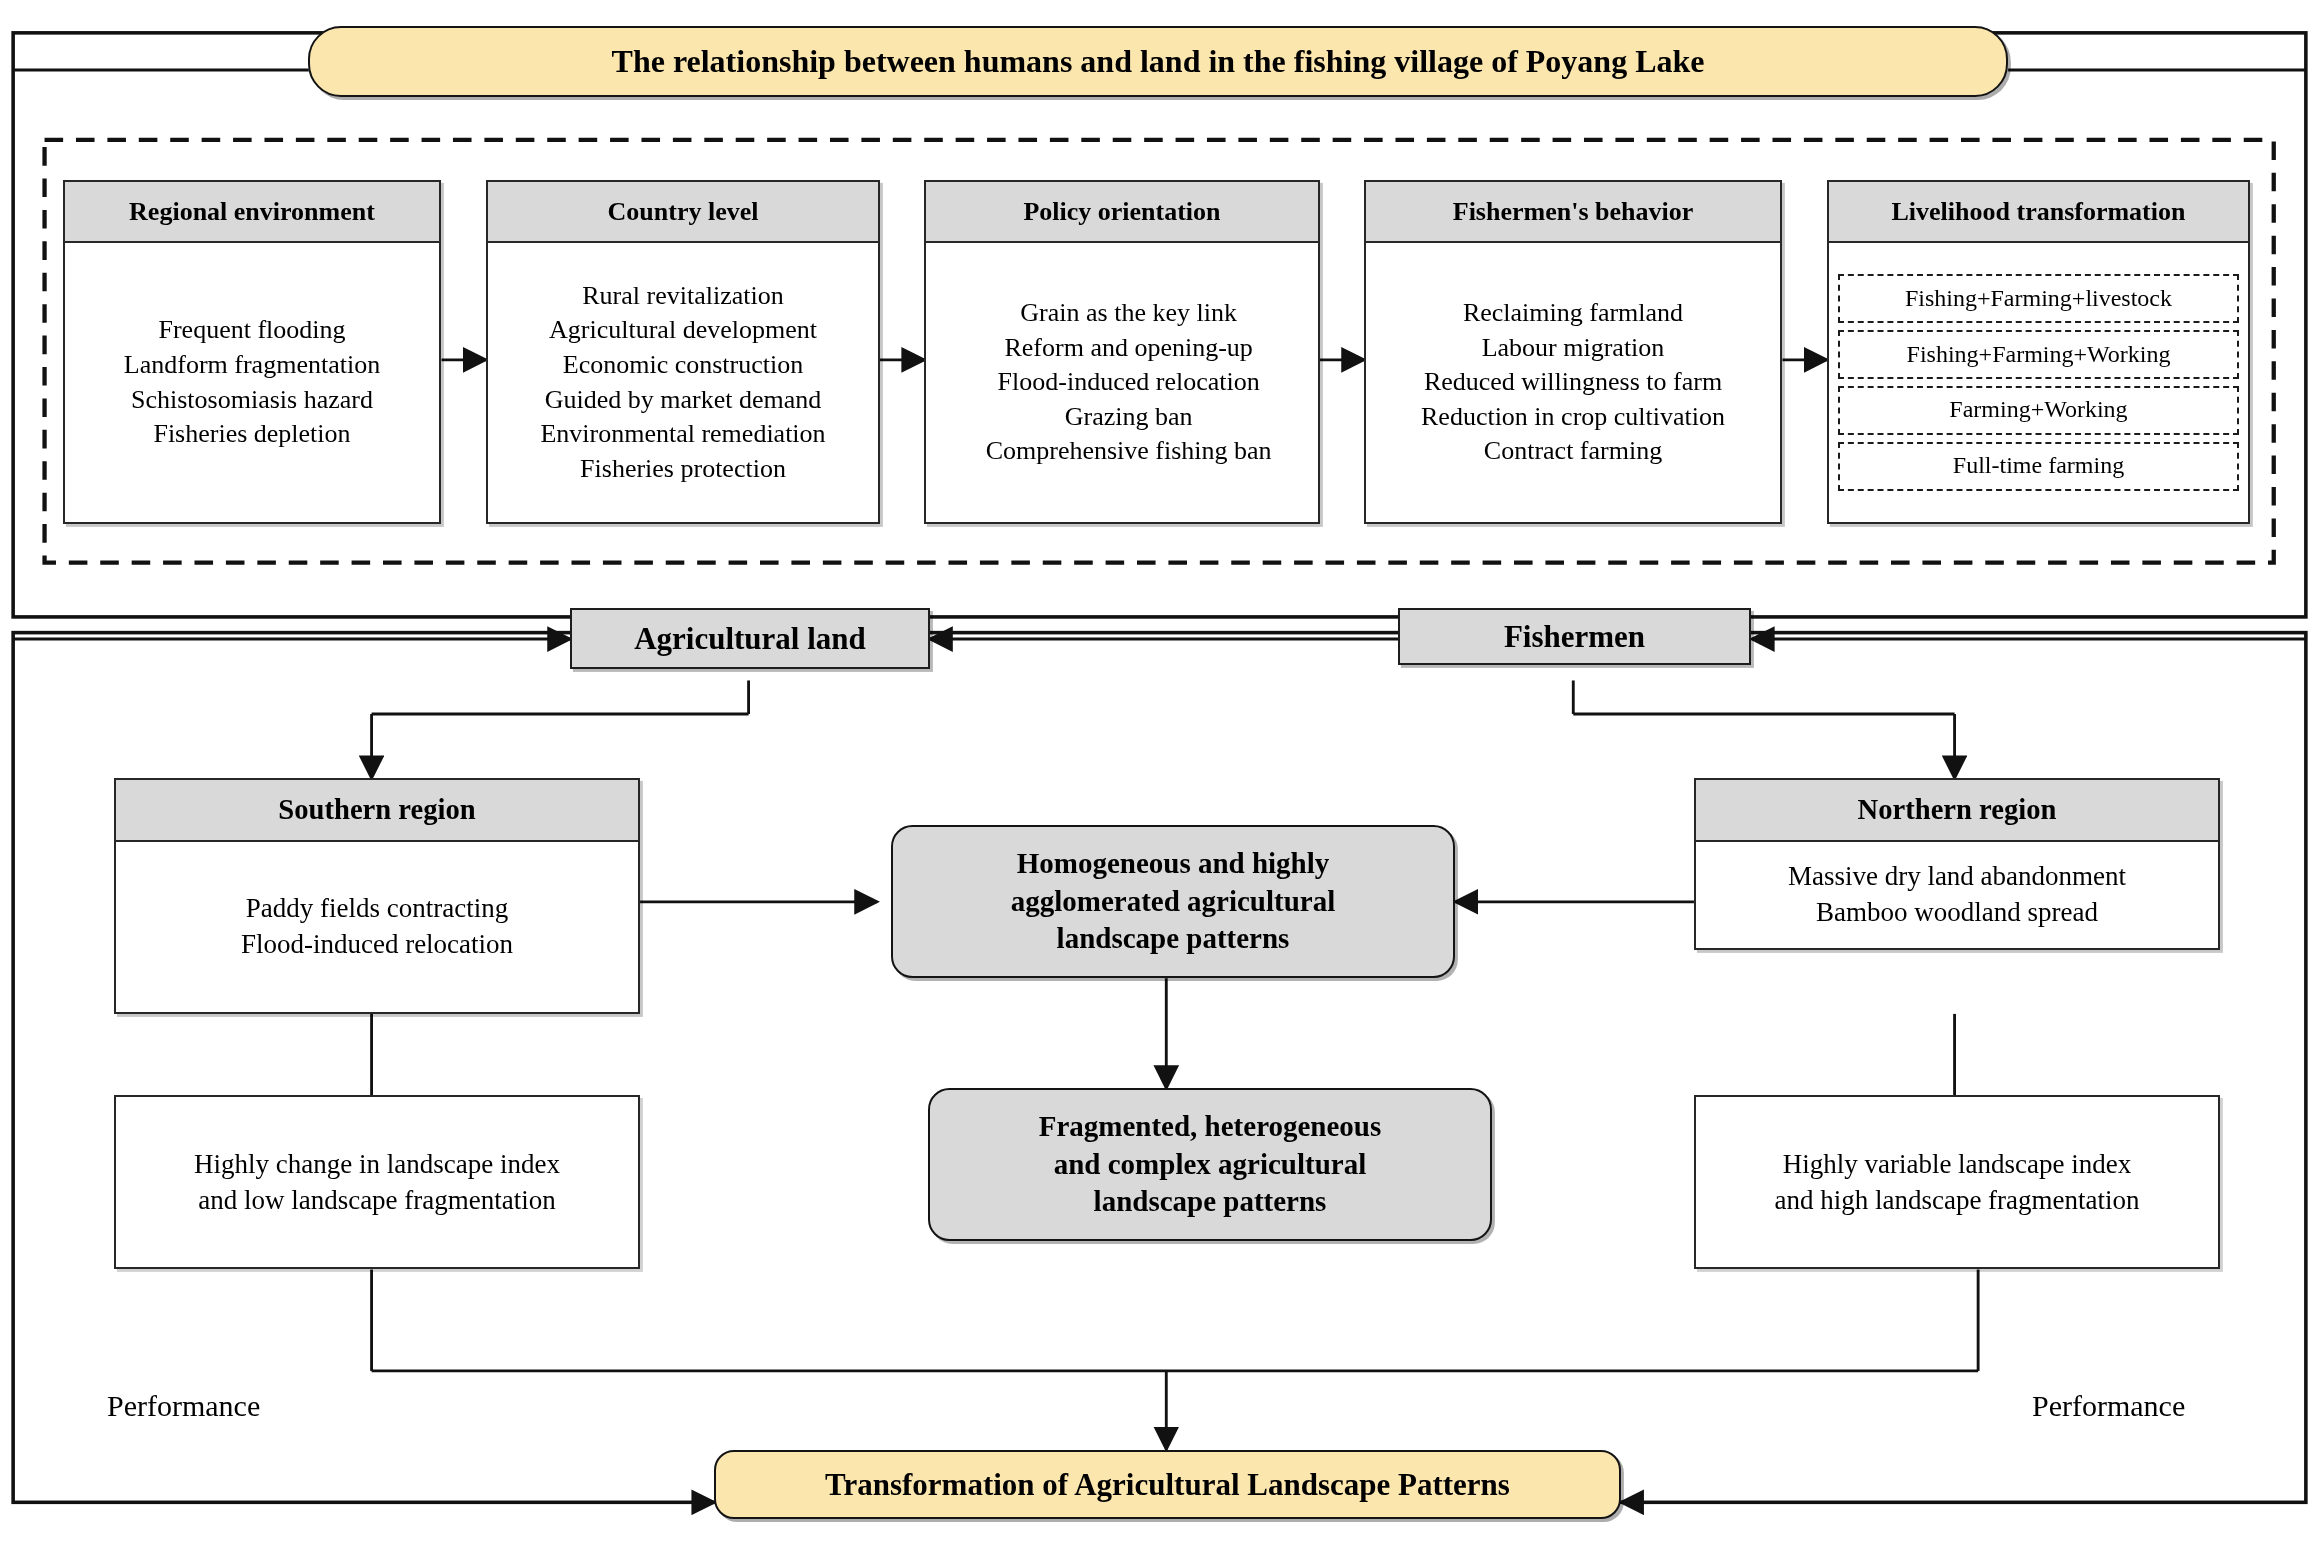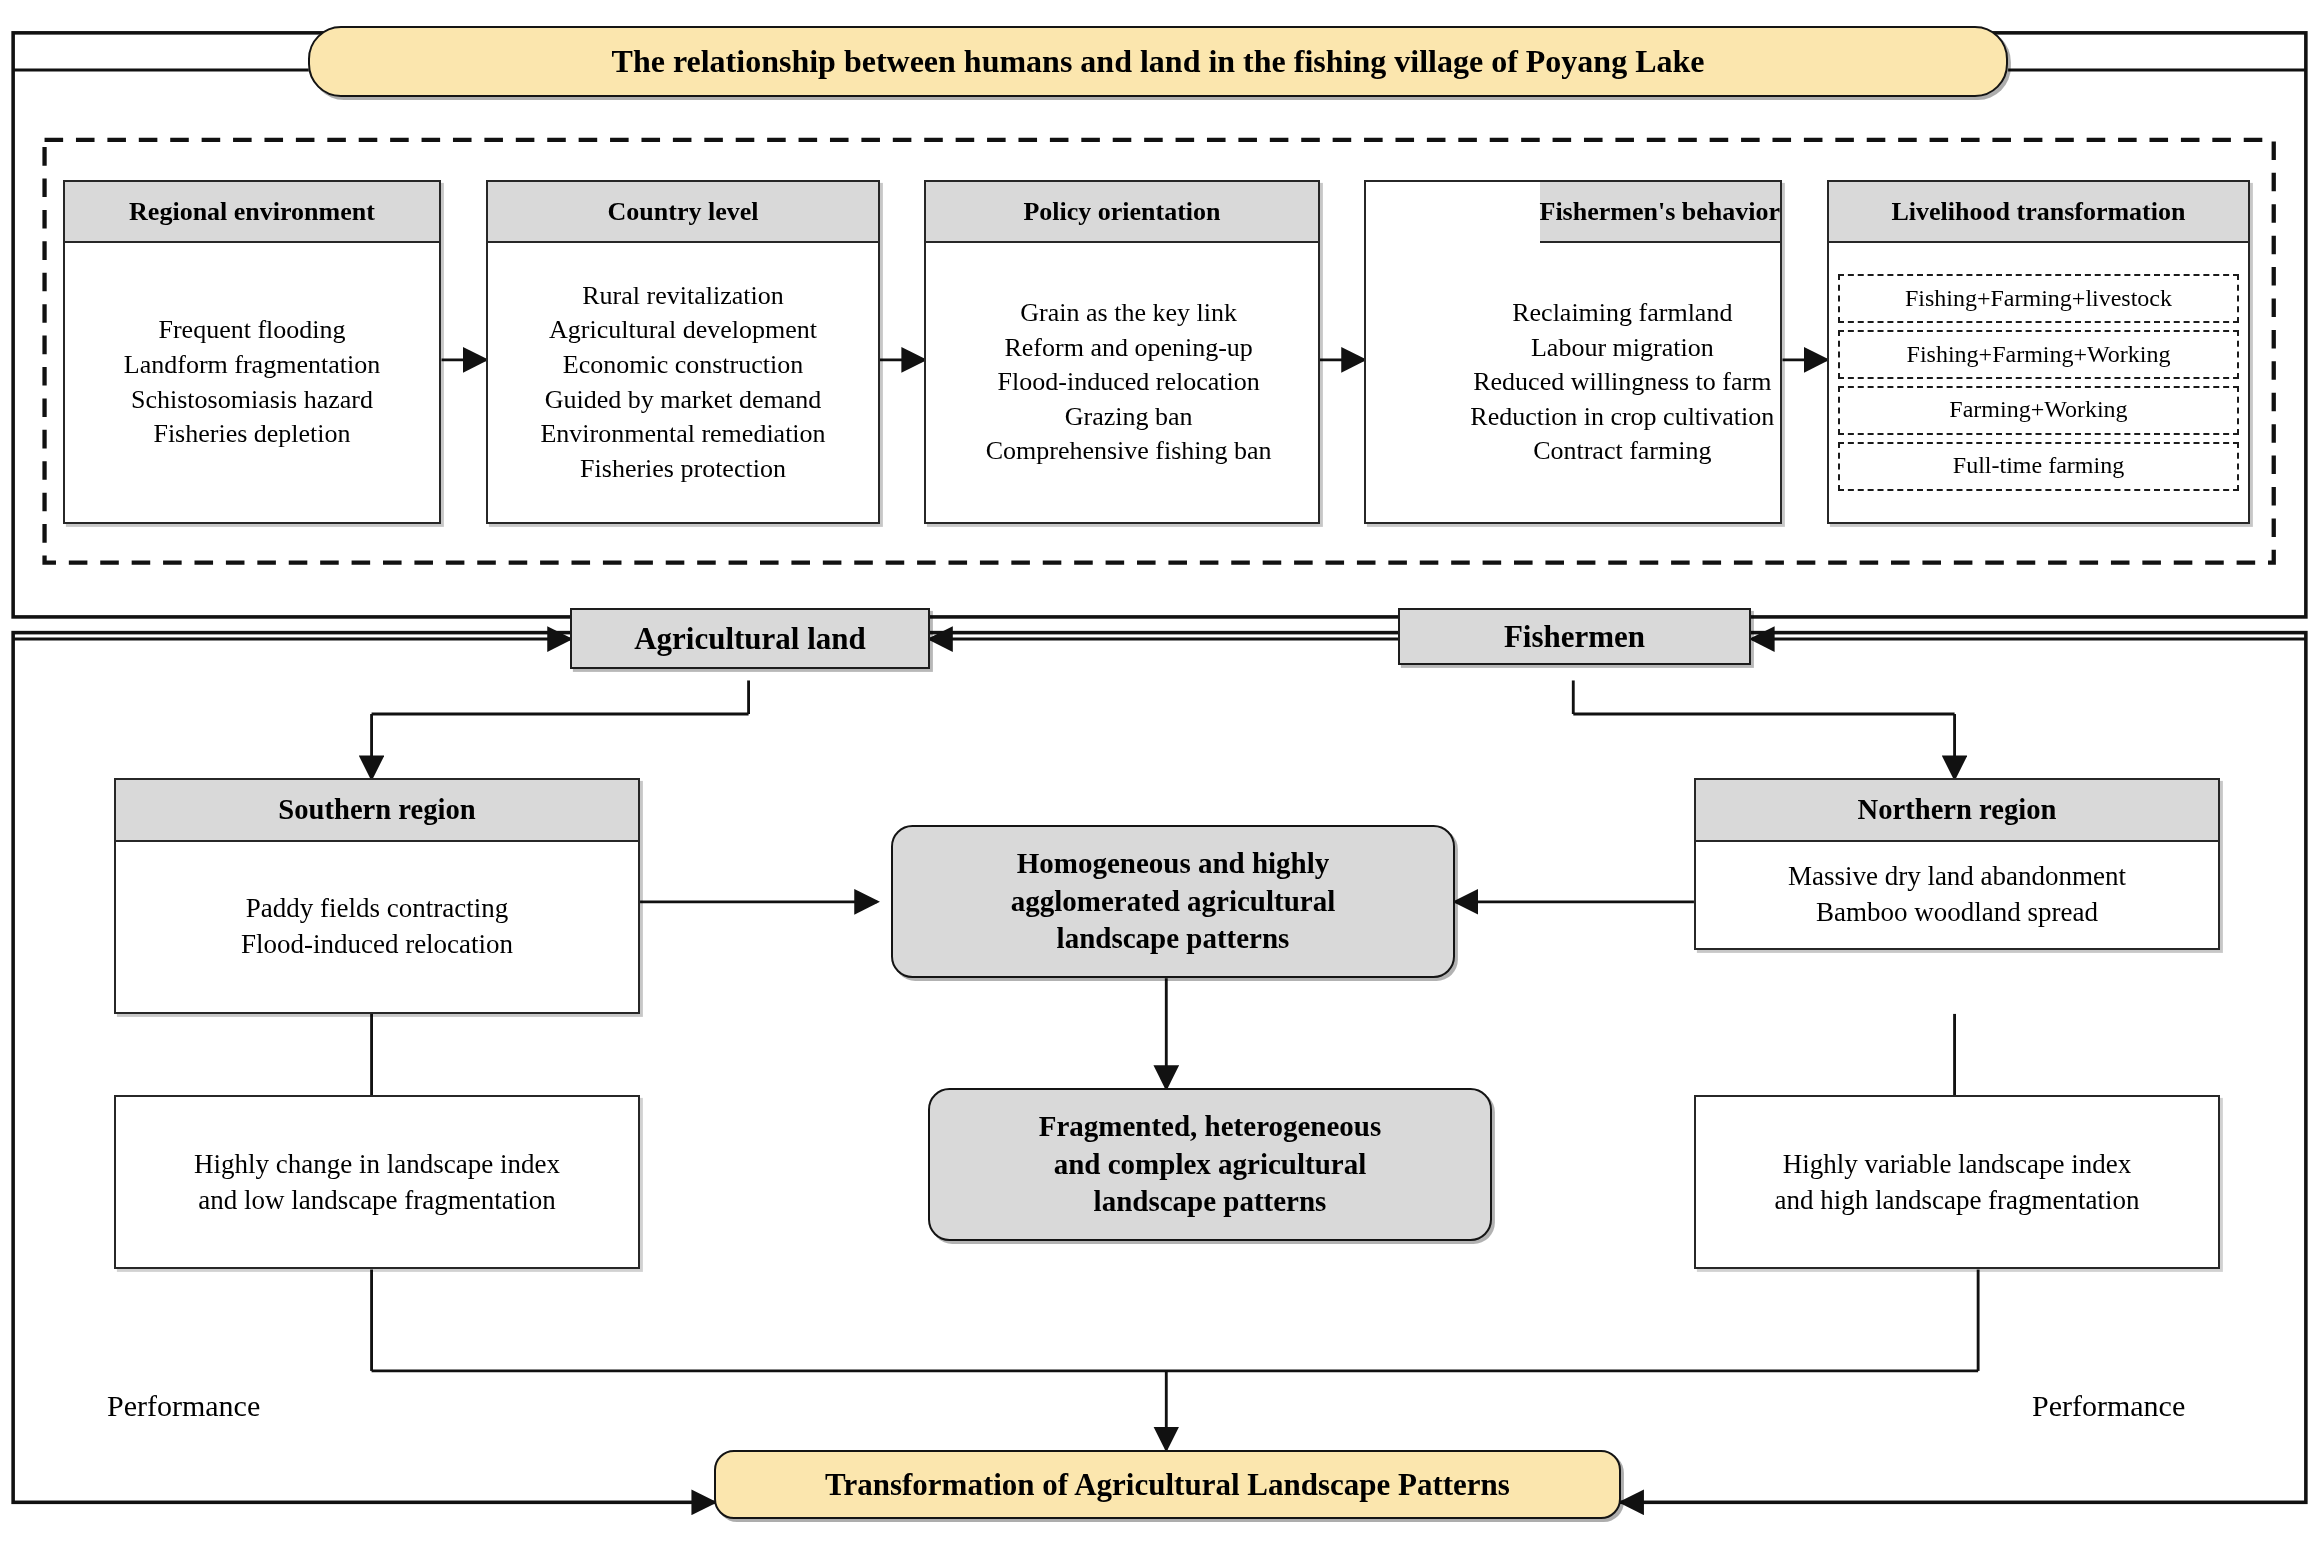--- a/index.html
+++ b/index.html
@@ -200,21 +200,21 @@
       <div>
         <div class="ln">Grain as the key link</div>
         <div class="ln">Reform and opening-up</div>
         <div class="ln">Flood-induced relocation</div>
         <div class="ln">Grazing ban</div>
         <div class="ln">Comprehensive fishing ban</div>
       </div>
     </div>
   </div>
 
-  <div class="node hbox" style="left:1364px;top:180px;width:418px;height:344px;align-items:flex-end;">
+  <div class="node hbox" style="left:1364px;top:180px;width:418px;height:344px;">
     <div class="head" style="height:59px;font-size:26px;">Fishermen's behavior</div>
     <div class="body" style="font-size:26px;">
       <div>
         <div class="ln">Reclaiming farmland</div>
         <div class="ln">Labour migration</div>
         <div class="ln">Reduced willingness to farm</div>
         <div class="ln">Reduction in crop cultivation</div>
         <div class="ln">Contract farming</div>
       </div>
     </div>

